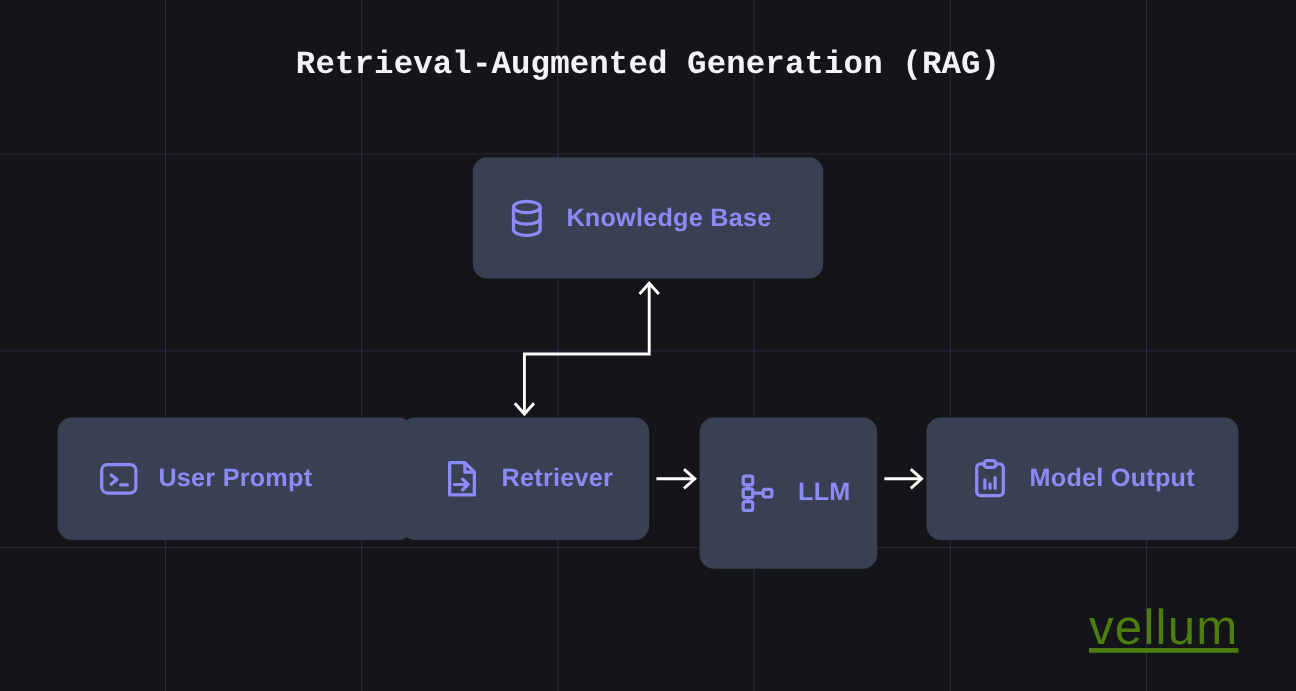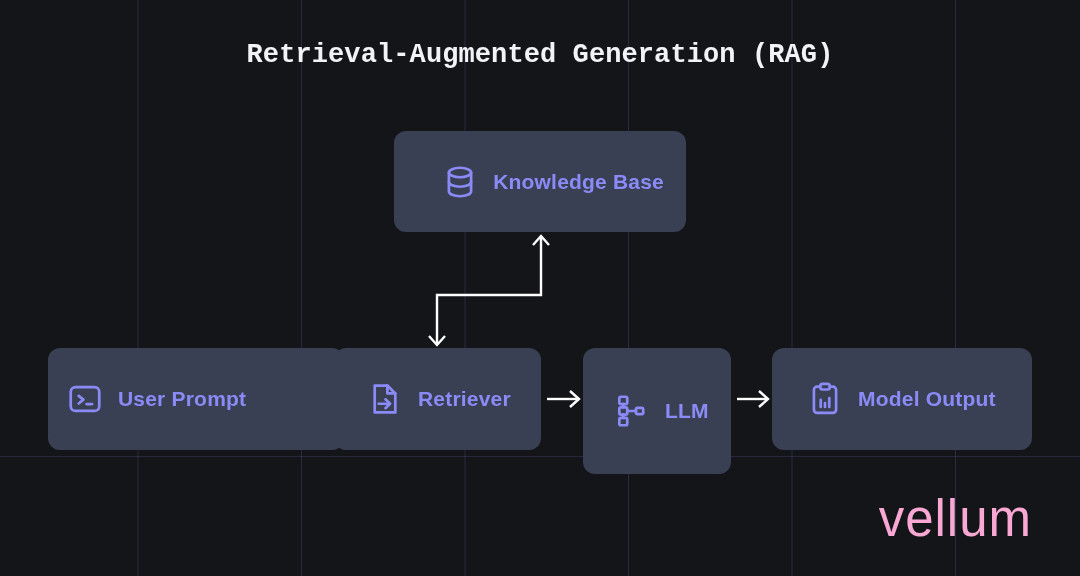--- a/index.html
+++ b/index.html
@@ -49,37 +49,38 @@
   .node .label {
     color:#8b8bf7;
     font-size:21px;
     font-weight:bold;
     white-space:nowrap;
     letter-spacing:0.2px;
   }
   .node .icon { flex:0 0 auto; display:block; line-height:0; }
   .node .icon svg { display:block; }
 
-  #node-knowledge-base { left:394px; top:131px; width:292px; height:101px; padding-left:26px;justify-content:flex-end; }
-  #node-user-prompt    { left:48px;  top:348px; width:296px; height:102px; padding-left:18px; }
+  #node-knowledge-base { left:394px; top:131px; width:292px; height:101px; padding-left:26px; }
+  #node-user-prompt    { left:48px;  top:348px; width:296px; height:102px; padding-left:32px; }
   #node-retriever      { left:334px; top:348px; width:207px; height:102px; padding-left:32px; }
   #node-llm            { left:583px; top:348px; width:148px; height:126px; padding-left:30px; }
   #node-model-output   { left:772px; top:348px; width:260px; height:102px; padding-left:34px; }
 
   
   #connectors { position:absolute; inset:0; pointer-events:none; }
   
   #logo {
     position:absolute;
     right:48px; bottom:32px;
-    color:#f9a8d4;
-    font-size:51px;
+    color:#4d7c0f;
+    font-size:41px;
     font-weight:300;
     letter-spacing:1px;
     line-height:1;
+    text-decoration:underline;
   }
 </style>
 </head>
 <body>
 
 <div id="stage">
 
   <div id="grid"></div>
 
   <div id="title">Retrieval-Augmented Generation (RAG)</div>

